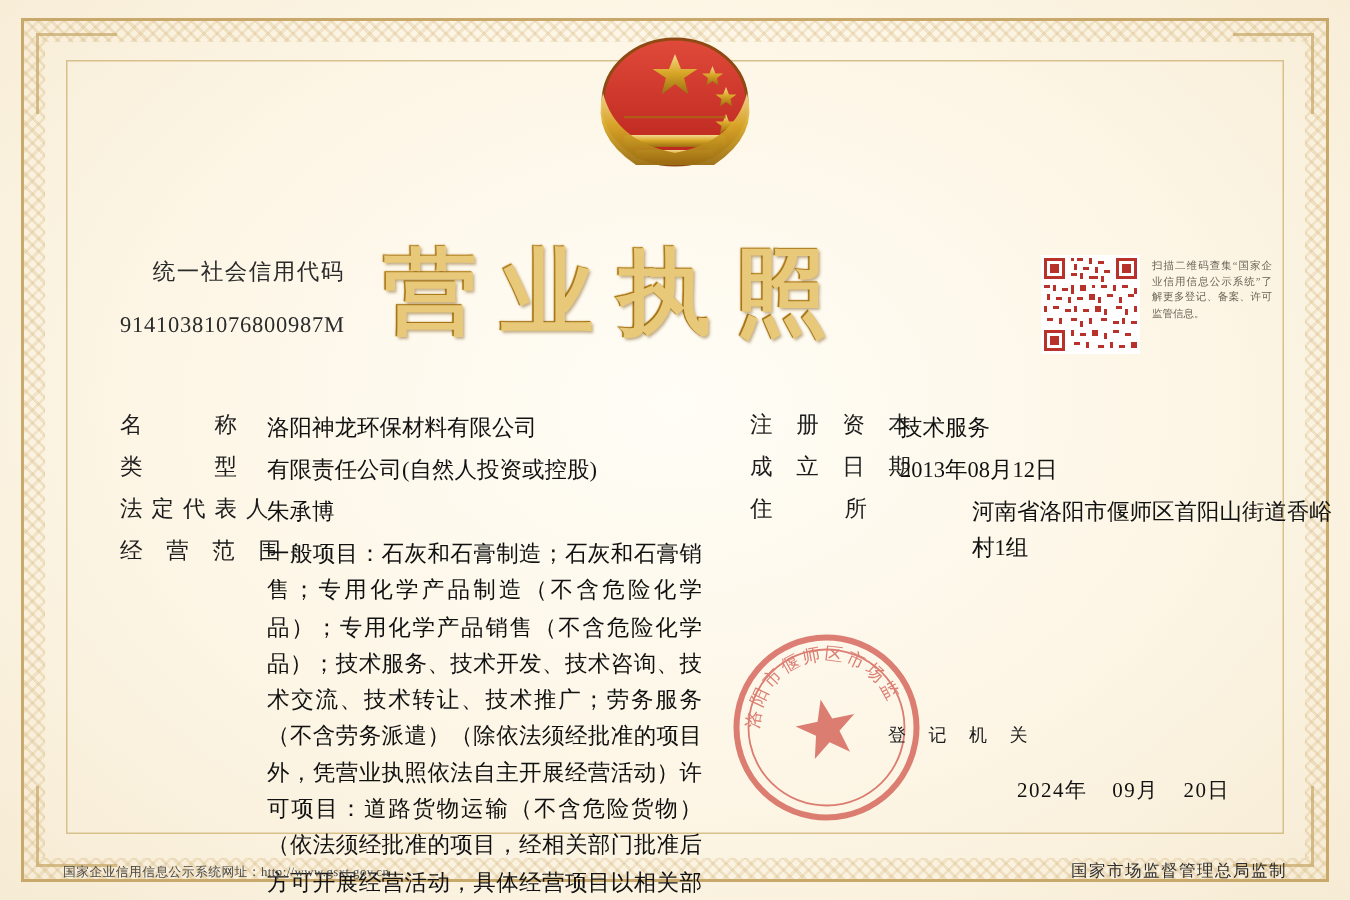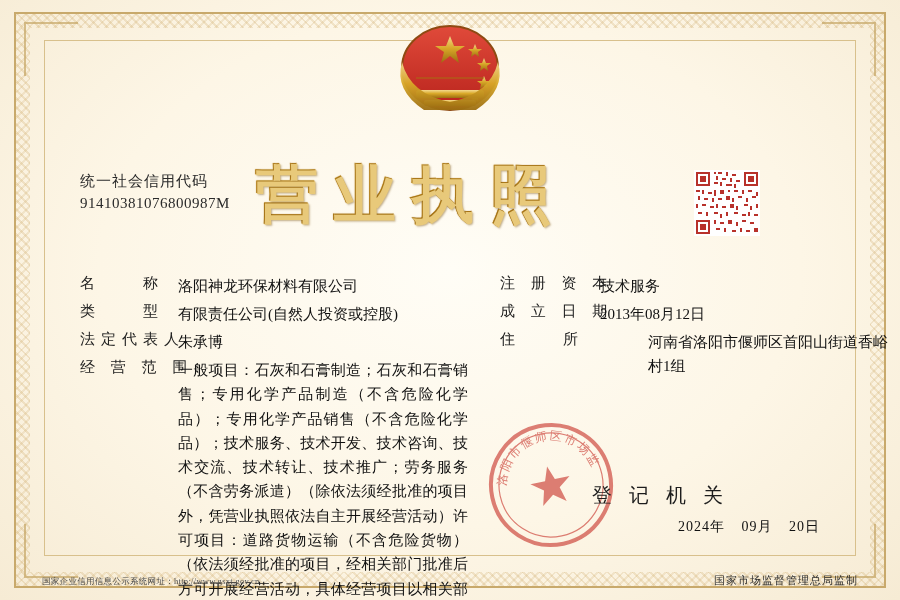--- a/index.html
+++ b/index.html
@@ -98,24 +98,25 @@
   .code-block {
     position: absolute;
     left: 80px;
     top: 172px;
     font-family: "Liberation Serif", serif;
     color: #2a2a2a;
   }
   .code-label {
     font-size: 15px;
     letter-spacing: 1px;
+    text-align: right;
   }
   .code-value {
     font-size: 15px;
-    margin-top: 4px;
+    margin-top: 18px;
     letter-spacing: .5px;
   }
 
   
   .qr-box {
     position: absolute;
     right: 140px;
     top: 170px;
     width: 66px;
     height: 66px;
@@ -155,21 +156,21 @@
 
   .right-col .field-label { left: 500px; }
   .right-col .field-value { left: 600px; }
   .right-col .addr { width: 250px; margin-left: 48px; }
 
   
   .registry-label {
     position: absolute;
     left: 592px;
     top: 482px;
-    font-size: 20px;
+    font-size: 12px;
     letter-spacing: 6px;
     color: #1d1d1d;
   }
   .reg-date {
     position: absolute;
     left: 672px;
     top: 518px;
     font-size: 14px;
     color: #111;
     letter-spacing: 1px;
@@ -325,20 +326,21 @@
           <rect x="28" y="26" width="2" height="1"></rect>
         <rect x="11" y="29" width="2" height="1"></rect>
           <rect x="15" y="29" width="1" height="2"></rect>
           <rect x="19" y="30" width="2" height="1"></rect>
         <rect x="23" y="29" width="1" height="2"></rect>
           <rect x="26" y="30" width="2" height="1"></rect>
           <rect x="30" y="29" width="2" height="2"></rect>
       </g>
     </svg>
   </div>
+  <div class="qr-note">扫描二维码查集“国家企业信用信息公示系统”了解更多登记、备案、许可监管信息。</div>
 
   <div class="left-col">
     <div class="field-label" style="top:274px">名　　称</div>
     <div class="field-value" style="top:274px">洛阳神龙环保材料有限公司</div>
 
     <div class="field-label" style="top:302px">类　　型</div>
     <div class="field-value" style="top:302px">有限责任公司(自然人投资或控股)</div>
 
     <div class="field-label" style="top:330px">法定代表人</div>
     <div class="field-value" style="top:330px">朱承博</div>

